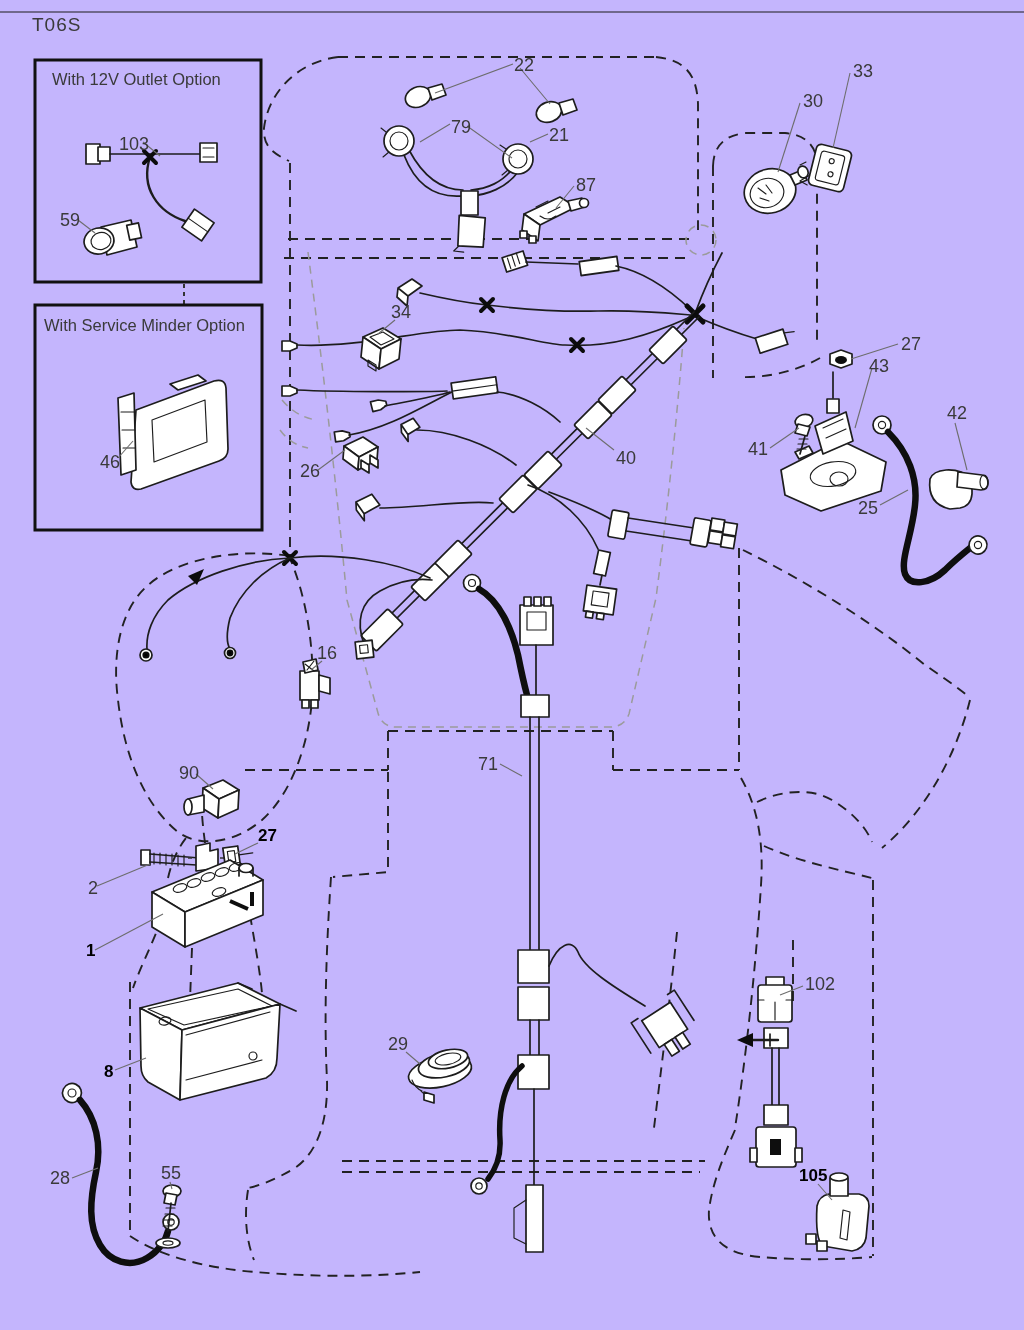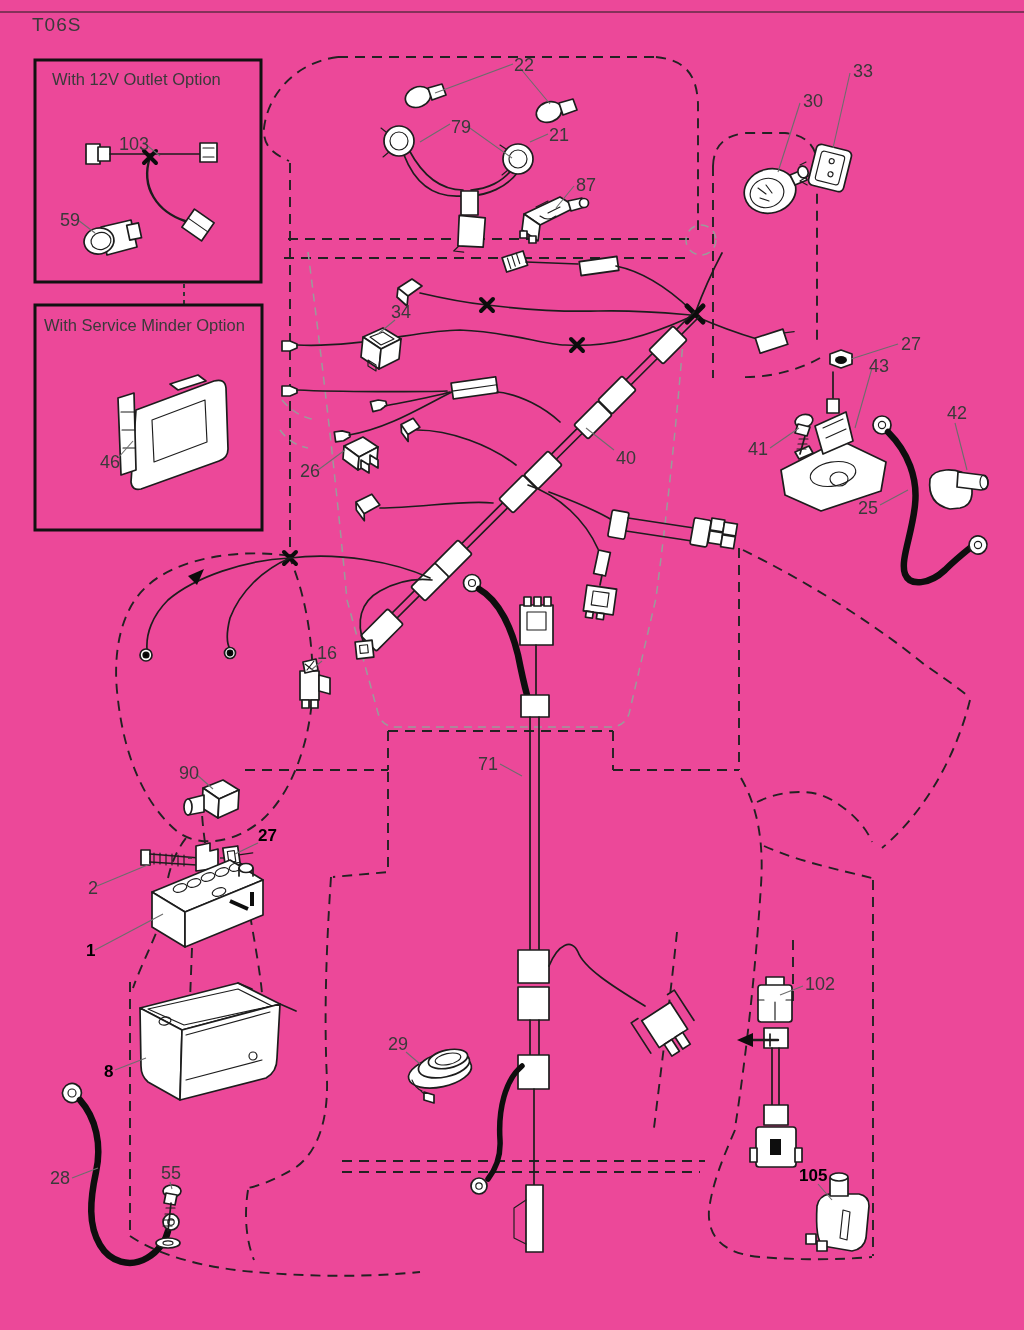--- a/index.html
+++ b/index.html
@@ -1,16 +1,16 @@
 <!DOCTYPE html>
 <html><head>
 <meta charset="utf-8">
 <style>
   html,body { margin:0; padding:0; background:#ffffff; }
-  .sheet { position:relative; width:1024px; height:1330px; background:#ec4899; overflow:hidden; }
+  .sheet { position:relative; width:1024px; height:1330px; background:#c4b5fd; overflow:hidden; }
   svg text { font-family:"Liberation Sans", sans-serif; fill:#3a3a3a; }
   svg text.b { font-weight:bold; fill:#000; }
   .k   { fill:none; stroke:#1d1d1d; stroke-width:1.7; stroke-linecap:round; stroke-linejoin:round; }
   .k2  { fill:none; stroke:#1d1d1d; stroke-width:1.15; stroke-linecap:round; stroke-linejoin:round; }
   .kf  { fill:#ffffff; stroke:#1d1d1d; stroke-width:1.7; stroke-linejoin:round; }
   .blk { fill:none; stroke:#0e0e0e; stroke-width:6.5; stroke-linecap:round; }
   .blk2{ fill:none; stroke:#0e0e0e; stroke-width:5.5; stroke-linecap:round; }
   .dsh { fill:none; stroke:#222; stroke-width:1.9; stroke-dasharray:10 7; }
   .dshf{ fill:none; stroke:#333; stroke-width:1.3; stroke-dasharray:4 4; }
   .gry { fill:none; stroke:#9b9b9b; stroke-width:1.5; stroke-dasharray:8 6; }

